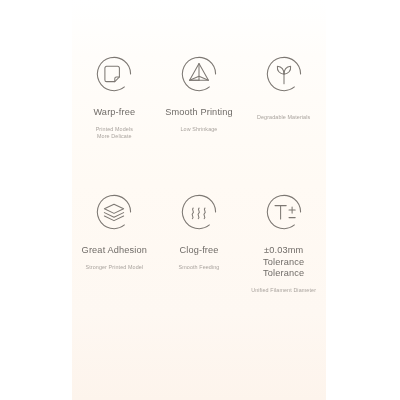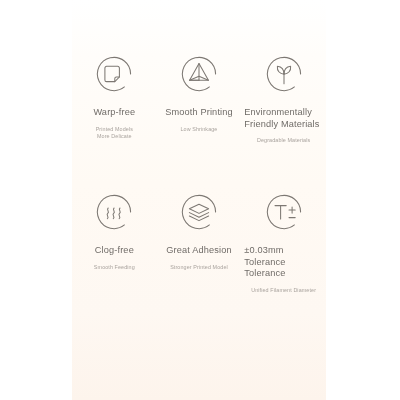--- a/index.html
+++ b/index.html
@@ -63,21 +63,21 @@
   }
   .icon-wrap svg {
     display: block;
     width: 44px;
     height: 44px;
   }
   .title {
     font-size: 9.2px;
     line-height: 11.6px;
     color: #6f6b67;
-    text-align: left;
+    text-align: center;
     letter-spacing: 0.15px;
     font-weight: 400;
     max-width: 84px;
   }
   .subtitle {
     margin-top: 7px;
     font-size: 5.4px;
     line-height: 7.2px;
     color: #a9a39e;
     text-align: center;
@@ -124,48 +124,47 @@
 
     <div class="cell">
       <span class="icon-wrap">
         <svg viewBox="0 0 44 44" fill="none" stroke="#7d7873" stroke-width="1.05" stroke-linecap="round" stroke-linejoin="round">
           <path d="M38.6 22a16.6 16.6 0 1 0-6.2 12.95"></path>
           <path d="M22 21.6v10.2"></path>
           <path d="M22 22.2c0-4.1-2.4-7.5-6.6-8.0-0.5 4.4 2.1 7.7 6.6 8.0z"></path>
           <path d="M22 22.2c0-4.1 2.4-7.5 6.6-8.0 0.5 4.4-2.1 7.7-6.6 8.0z"></path>
         </svg>
       </span>
-      <div class="title">Environmentally Friendly Materials</div>
       <div class="subtitle">Degradable Materials</div>
+    </div>
+
+    <div class="cell">
+      <span class="icon-wrap">
+        <svg viewBox="0 0 44 44" fill="none" stroke="#7d7873" stroke-width="1.05" stroke-linecap="round" stroke-linejoin="round">
+          <path d="M38.6 22a16.6 16.6 0 1 0-6.2 12.95"></path>
+          <path d="m22 14.2 9.6 4.6-9.6 4.6-9.6-4.6z"></path>
+          <path d="m12.4 22.6 9.6 4.6 9.6-4.6"></path>
+          <path d="m12.4 26.0 9.6 4.6 9.6-4.6"></path>
+        </svg>
+      </span>
+      <div class="title">Great Adhesion</div>
+      <div class="subtitle">Stronger Printed Model</div>
     </div>
 
     <div class="cell">
       <span class="icon-wrap">
         <svg viewBox="0 0 44 44" fill="none" stroke="#7d7873" stroke-width="1.05" stroke-linecap="round" stroke-linejoin="round">
           <path d="M38.6 22a16.6 16.6 0 1 0-6.2 12.95"></path>
           <path d="M15.4 28.6c2.4-1.6-2.0-3.6 0.4-5.3 2.4-1.6-2.0-3.6 0.4-5.3"></path>
           <path d="M21.3 28.6c2.4-1.6-2.0-3.6 0.4-5.3 2.4-1.6-2.0-3.6 0.4-5.3"></path>
           <path d="M27.2 28.6c2.4-1.6-2.0-3.6 0.4-5.3 2.4-1.6-2.0-3.6 0.4-5.3"></path>
         </svg>
       </span>
       <div class="title">Clog-free</div>
       <div class="subtitle">Smooth Feeding</div>
-    </div>
-
-    <div class="cell">
-      <span class="icon-wrap">
-        <svg viewBox="0 0 44 44" fill="none" stroke="#7d7873" stroke-width="1.05" stroke-linecap="round" stroke-linejoin="round">
-          <path d="M38.6 22a16.6 16.6 0 1 0-6.2 12.95"></path>
-          <path d="m22 14.2 9.6 4.6-9.6 4.6-9.6-4.6z"></path>
-          <path d="m12.4 22.6 9.6 4.6 9.6-4.6"></path>
-          <path d="m12.4 26.0 9.6 4.6 9.6-4.6"></path>
-        </svg>
-      </span>
-      <div class="title">Great Adhesion</div>
-      <div class="subtitle">Stronger Printed Model</div>
     </div>
 
     <div class="cell">
       <span class="icon-wrap">
         <svg viewBox="0 0 44 44" fill="none" stroke="#7d7873" stroke-width="1.05" stroke-linecap="round" stroke-linejoin="round">
           <path d="M38.6 22a16.6 16.6 0 1 0-6.2 12.95"></path>
           <path d="M13.0 15.6h11.2"></path>
           <path d="M18.6 15.6v13.4"></path>
           <path d="M27.0 20.0h6.2"></path>
           <path d="M30.1 16.9v6.2"></path>

